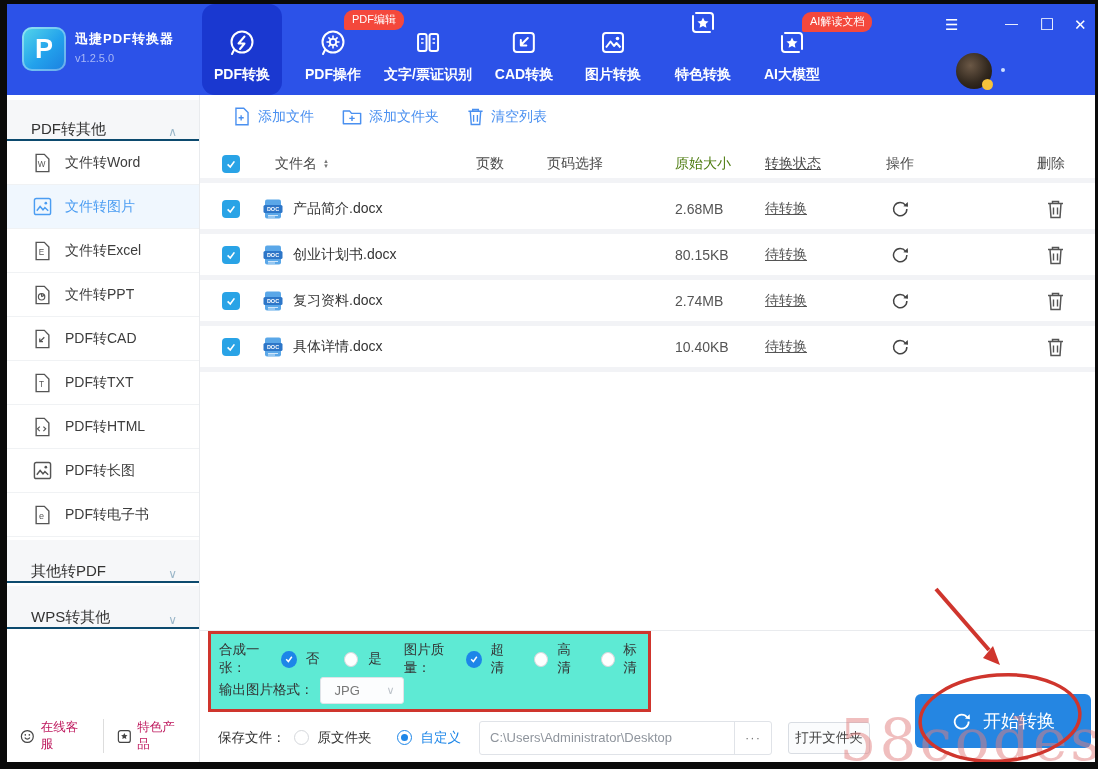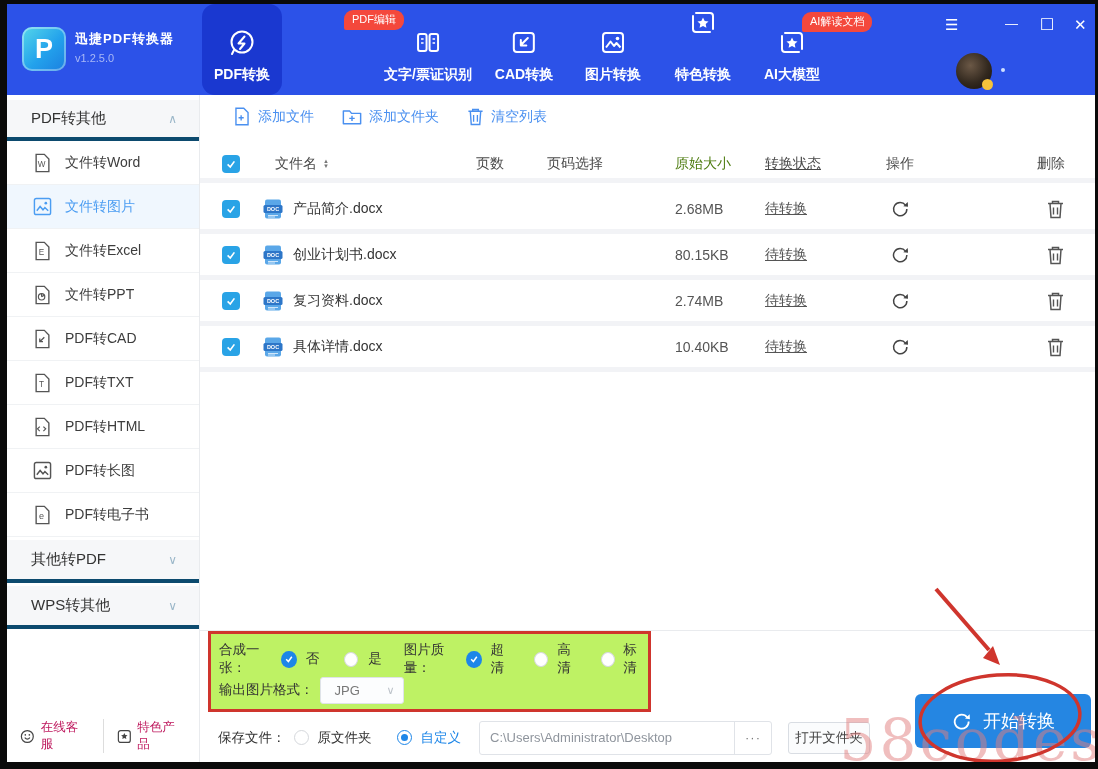--- a/index.html
+++ b/index.html
@@ -27,22 +27,22 @@
   .badge.b1 { left:337px; top:6px; }
   .badge.b2 { left:795px; top:8px; }
   .winctl { position:absolute; top:13px; color:#fff; font-size:15px; cursor:pointer; line-height:1; }
   .avatar { position:absolute; left:949px; top:49px; width:36px; height:36px; border-radius:50%;
             background:radial-gradient(circle at 40% 35%, #6b5846 0%, #33291f 55%, #15100c 100%); }
   .avatar .vip { position:absolute; right:-1px; bottom:-1px; width:11px; height:11px; border-radius:50%; background:#f5c couleur; background:#f5c33b; }
   .tinydot { position:absolute; left:994px; top:64px; width:4px; height:4px; border-radius:50%; background:#cfe0ff; }
 
   
   .sidebar { position:absolute; left:0; top:91px; width:193px; height:667px; background:#fff; border-right:1px solid #e9ebee; }
-  .group-hd { height:41px; margin-top:5px; background:#f6f7f9; display:flex; align-items:center;
-              padding:0 22px 0 24px; font-size:15px; color:#333; cursor:pointer; border-bottom:4px solid #0c4a6e; }
+  .group-hd { height:41px; margin-top:5px; background:#f6f7f9; display:flex; align-items:flex-end;
+              padding:0 22px 0 24px; font-size:15px; color:#333; cursor:pointer; border-bottom:2px solid #0c4a6e; }
   .group-hd .chev { margin-left:auto; color:#9bb7c9; font-size:12px; }
   .side-item { height:44px; display:flex; align-items:center; padding-left:26px; gap:13px;
                font-size:14px; color:#3d3d3d; border-bottom:1px solid #f0f2f4; cursor:pointer; }
   .side-item.sel { background:#f0f7fe; color:#4b9df2; }
   .side-item svg { flex:0 0 auto; }
   .gh2 { margin-top:3px; height:43px; }
   .side-footer { position:absolute; left:0; bottom:9px; width:100%; display:flex; align-items:center;
                  justify-content:center; gap:0; font-size:12.5px; color:#be185d; }
   .sf-item { display:flex; align-items:center; gap:6px; padding:0 13px; cursor:pointer; }
   .sf-item + .sf-item { border-left:1px solid #ddd; }
@@ -69,21 +69,21 @@
   .thead .c6 { color:#4a4a4a; }
   .c7 { flex:0 0 60px; display:flex; justify-content:center; }
   .c8 { flex:1; display:flex; justify-content:flex-end; padding-right:30px; }
   .sorticon { display:inline-flex; flex-direction:column; line-height:4px; font-size:6px; color:#777; gap:1px; }
   .chk { width:18px; height:18px; border-radius:4px; background:#29a3e6; display:flex; align-items:center; justify-content:center; cursor:pointer; }
   .filetag { width:22px; height:22px; position:relative; }
 
   .hsep { position:absolute; left:0; top:535px; width:100%; border-top:1px solid #e9ebee; }
 
   
-  .optbox { position:absolute; left:8px; top:536px; width:443px; height:81px; border:3px solid #cf352d; background:#bef264; padding:0 0 0 8px; }
+  .optbox { position:absolute; left:8px; top:536px; width:443px; height:81px; border:3px solid #cf352d; background:#5eead4; padding:0 0 0 8px; }
   .optrow { display:flex; align-items:center; height:30px; margin-top:10px; font-size:13.5px; color:#333; }
   .optrow2 { margin-top:1px; }
   .rchk { width:17px; height:17px; border-radius:50%; background:#1d86e8; display:flex; align-items:center; justify-content:center; cursor:pointer; }
   .rempty { width:15px; height:15px; border-radius:50%; border:1.5px solid #d5d8dc; background:#fff; cursor:pointer; }
   .rdot { width:15px; height:15px; border-radius:50%; border:1.5px solid #1d86e8; background:#fff; display:flex; align-items:center; justify-content:center; cursor:pointer; }
   .rdot i { width:7px; height:7px; border-radius:50%; background:#1d86e8; }
   .selectbox { width:84px; height:27px; border:1px solid #dfe3e8; border-radius:3px; background:#fcfdfe; margin-left:6px;
                display:flex; align-items:center; padding:0 8px 0 14px; font-size:13px; color:#777; cursor:pointer; }
   .selectbox .dd { margin-left:auto; color:#bcc2c9; font-size:11px; }
 
@@ -118,20 +118,31 @@
 
     <div class="tab active" style="left:235px;border-radius:13px;">
       <span class="ticon">
         <svg width="30" height="30" viewBox="0 0 30 30">
             <circle cx="15" cy="14" r="10.5" stroke="#fff" stroke-width="2" fill="none"></circle>
             <path d="M17.5 8.5 L11.5 15.5 h6 L13 21" stroke="#fff" stroke-width="2" fill="none" stroke-linejoin="round" stroke-linecap="round"></path>
             <path d="M7 22 l-2 4" stroke="#fff" stroke-width="2" stroke-linecap="round"></path>
           </svg>
       </span>
       <span class="tlabel">PDF转换</span>
+    </div>
+    <div class="tab" style="left:326px;">
+      <span class="ticon">
+        <svg width="30" height="30" viewBox="0 0 30 30">
+            <circle cx="15" cy="14" r="10.5" stroke="#fff" stroke-width="2" fill="none"></circle>
+            <circle cx="15" cy="14" r="3.2" stroke="#fff" stroke-width="1.8" fill="none"></circle>
+            <path d="M15 7.5v3 M15 17.5v3 M8.5 14h3 M18.5 14h3 M10.4 9.4l2.1 2.1 M17.5 16.5l2.1 2.1 M19.6 9.4l-2.1 2.1 M12.5 16.5l-2.1 2.1" stroke="#fff" stroke-width="1.6"></path>
+            <path d="M7 22 l-2 4" stroke="#fff" stroke-width="2" stroke-linecap="round"></path>
+          </svg>
+      </span>
+      <span class="tlabel">PDF操作</span>
     </div>
     <div class="tab" style="left:421px;">
       <span class="ticon">
         <svg width="30" height="30" viewBox="0 0 30 30">
             <rect x="5" y="6" width="8.5" height="17" rx="2" stroke="#fff" stroke-width="2" fill="none"></rect>
             <rect x="16.5" y="6" width="8.5" height="17" rx="2" stroke="#fff" stroke-width="2" fill="none"></rect>
             <path d="M8 11h2.5 M19.5 11H22 M8 15h2.5 M19.5 15H22" stroke="#fff" stroke-width="1.5"></path>
           </svg>
       </span>
       <span class="tlabel">文字/票证识别</span>

